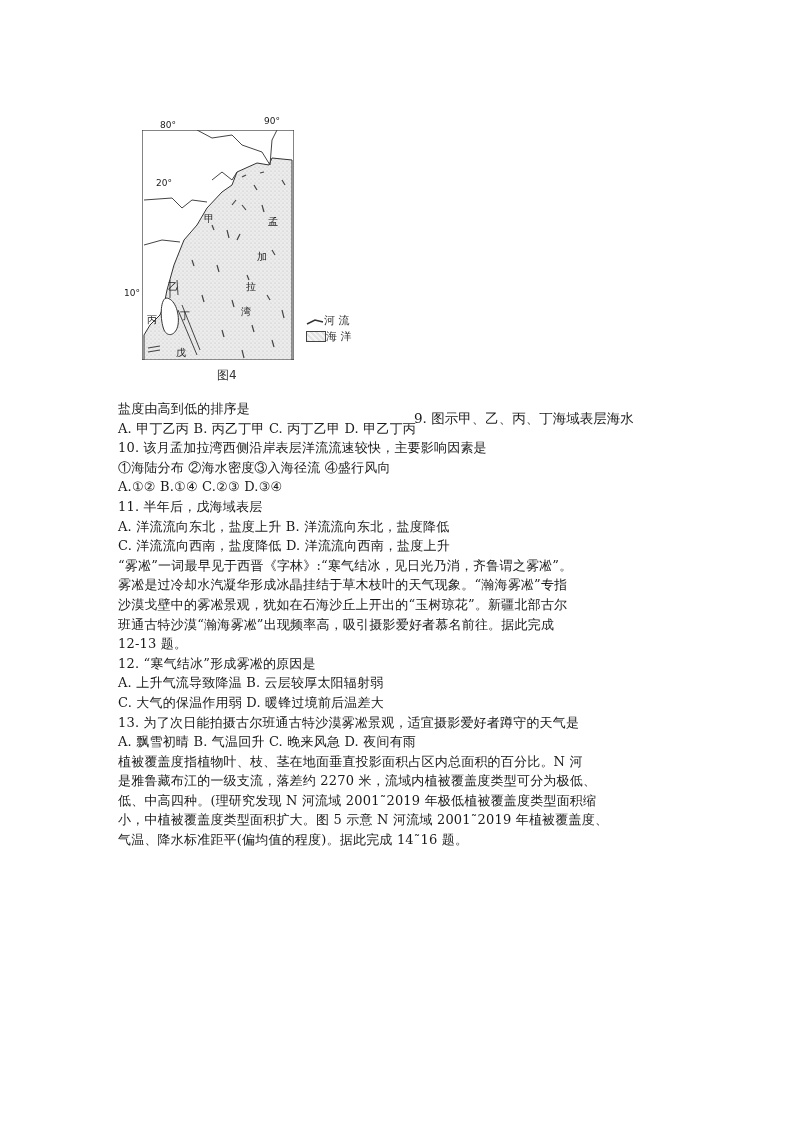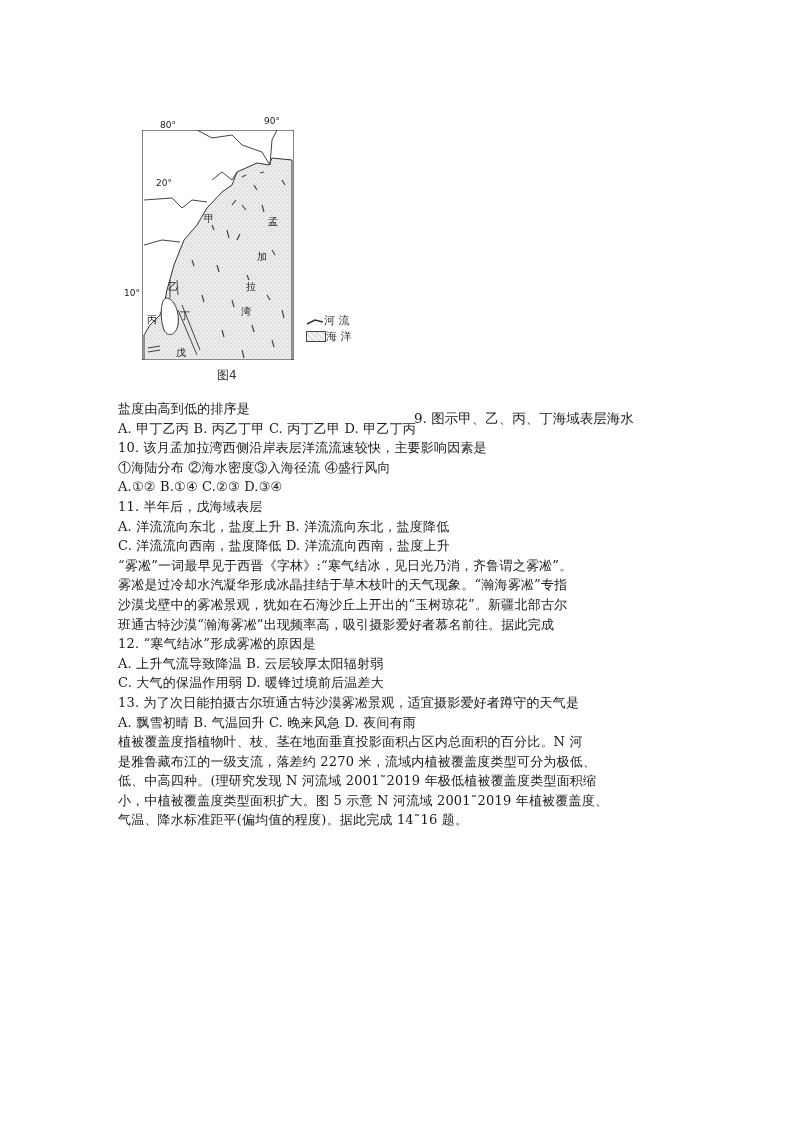--- a/index.html
+++ b/index.html
@@ -116,20 +116,21 @@
     <div class="line">10. 该月孟加拉湾西侧沿岸表层洋流流速较快，主要影响因素是</div>
     <div class="line">①海陆分布 ②海水密度③入海径流 ④盛行风向</div>
     <div class="line">A.①② B.①④ C.②③ D.③④</div>
     <div class="line">11. 半年后，戊海域表层</div>
     <div class="line">A. 洋流流向东北，盐度上升 B. 洋流流向东北，盐度降低</div>
     <div class="line">C. 洋流流向西南，盐度降低 D. 洋流流向西南，盐度上升</div>
     <div class="line">“雾凇”一词最早见于西晋《字林》:“寒气结冰，见日光乃消，齐鲁谓之雾凇”。</div>
     <div class="line">雾凇是过冷却水汽凝华形成冰晶挂结于草木枝叶的天气现象。“瀚海雾凇”专指</div>
     <div class="line">沙漠戈壁中的雾凇景观，犹如在石海沙丘上开出的“玉树琼花”。新疆北部古尔</div>
     <div class="line">班通古特沙漠“瀚海雾凇”出现频率高，吸引摄影爱好者慕名前往。据此完成</div>
+    <div class="line">12-13 题。</div>
     <div class="line">12. “寒气结冰”形成雾凇的原因是</div>
     <div class="line">A. 上升气流导致降温 B. 云层较厚太阳辐射弱</div>
     <div class="line">C. 大气的保温作用弱 D. 暖锋过境前后温差大</div>
     <div class="line">13. 为了次日能拍摄古尔班通古特沙漠雾凇景观，适宜摄影爱好者蹲守的天气是</div>
     <div class="line">A. 飘雪初晴 B. 气温回升 C. 晚来风急 D. 夜间有雨</div>
     <div class="line">植被覆盖度指植物叶、枝、茎在地面垂直投影面积占区内总面积的百分比。N 河</div>
     <div class="line">是雅鲁藏布江的一级支流，落差约 2270 米，流域内植被覆盖度类型可分为极低、</div>
     <div class="line">低、中高四种。(理研究发现 N 河流域 2001˜2019 年极低植被覆盖度类型面积缩</div>
     <div class="line">小，中植被覆盖度类型面积扩大。图 5 示意 N 河流域 2001˜2019 年植被覆盖度、</div>
     <div class="line">气温、降水标准距平(偏均值的程度)。据此完成 14˜16 题。</div>

